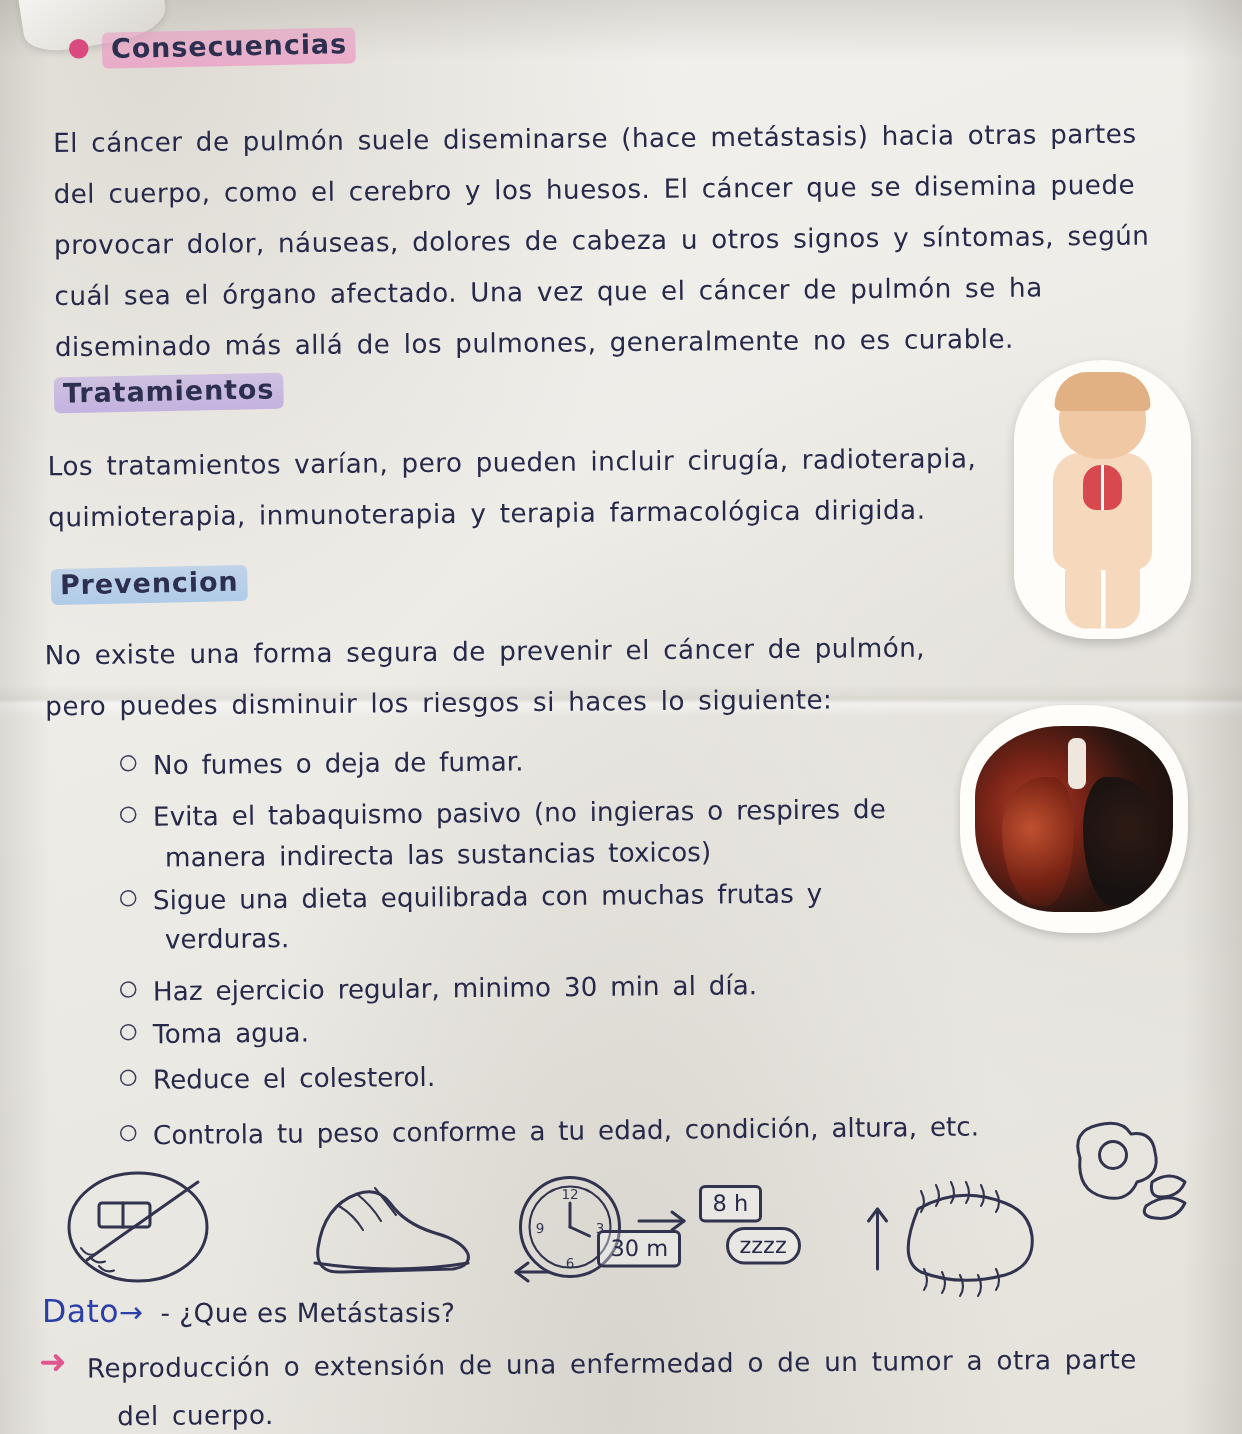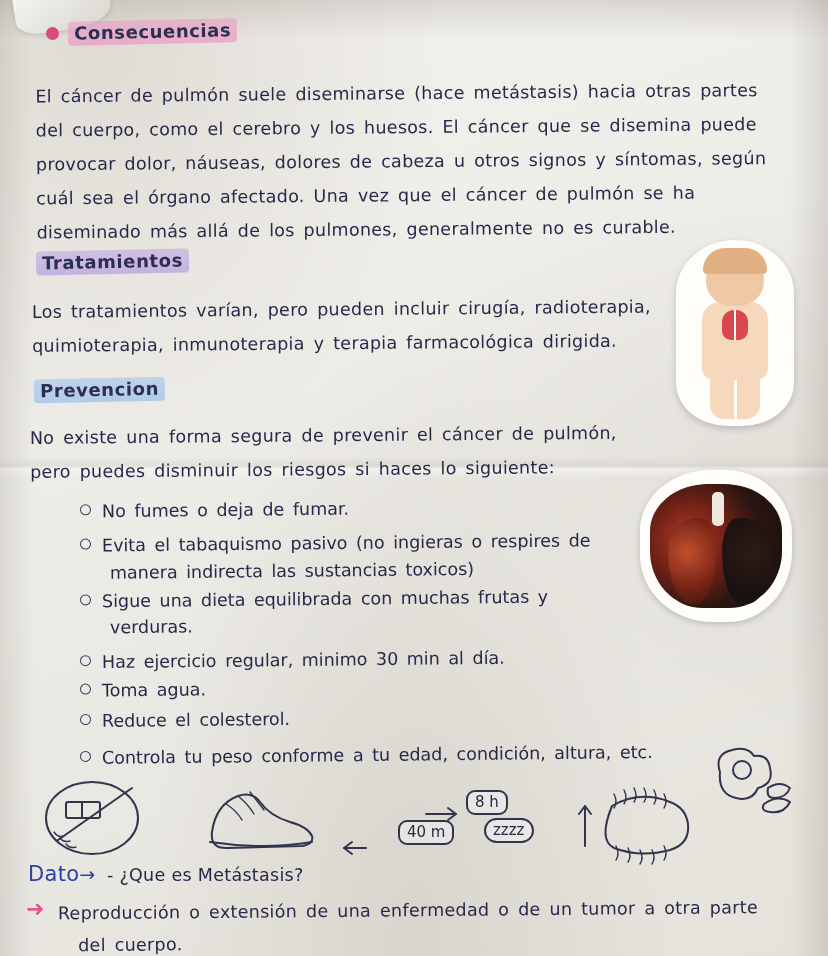--- a/index.html
+++ b/index.html
@@ -165,21 +165,21 @@
   }
 
   
   .doodle { position: absolute; }
   .ink { stroke: #32344f; fill: none; stroke-width: 2; stroke-linecap: round; stroke-linejoin: round; }
   .ink-thin { stroke: #32344f; fill: none; stroke-width: 1.4; stroke-linecap: round; }
 
   .label-box {
     position: absolute;
     border: 2px solid #32344f;
-    border-radius: 9px;
+    border-radius: 4px;
     background: rgba(255,255,255,0.35);
     font-size: 15px;
     color: #27294a;
     padding: 1px 7px 2px 7px;
     white-space: nowrap;
   }
 </style>
 </head>
 <body>
 
@@ -295,30 +295,42 @@
   </div>
 
   <div class="doodle" style="left:196px; top:776px;">
     <svg width="130" height="84" viewBox="0 0 130 84">
       <path class="ink" d="M16 56 q4 -28 26 -36 q14 -5 22 6 q10 14 30 20 q18 5 22 14 q2 8 -10 10 l-74 2 q-18 1 -16 -16 z"></path>
       <path class="ink-thin" d="M30 28 q10 6 16 16 M42 20 q10 8 16 18 M54 16 q8 10 14 18"></path>
       <path class="ink" d="M14 66 q54 8 102 0"></path>
     </svg>
   </div>
 
+  <div class="doodle" style="left:340px; top:778px;">
+    <svg width="80" height="80" viewBox="0 0 80 80">
+      <circle class="ink" cx="40" cy="40" r="33"></circle>
+      <circle class="ink-thin" cx="40" cy="40" r="27"></circle>
+      <text x="40" y="21" font-family="DejaVu Sans, sans-serif" font-size="9" fill="#32344f" text-anchor="middle">12</text>
+      <text x="60" y="44" font-family="DejaVu Sans, sans-serif" font-size="9" fill="#32344f" text-anchor="middle">3</text>
+      <text x="40" y="67" font-family="DejaVu Sans, sans-serif" font-size="9" fill="#32344f" text-anchor="middle">6</text>
+      <text x="20" y="44" font-family="DejaVu Sans, sans-serif" font-size="9" fill="#32344f" text-anchor="middle">9</text>
+      <line class="ink" x1="40" y1="40" x2="40" y2="24"></line>
+      <line class="ink" x1="40" y1="40" x2="53" y2="46"></line>
+    </svg>
+  </div>
 
   <div class="doodle" style="left:424px; top:804px;">
     <svg width="40" height="20" viewBox="0 0 40 20">
       <line class="ink" x1="2" y1="10" x2="32" y2="10"></line>
       <path class="ink" d="M24 4 l8 6 l-8 6"></path>
     </svg>
   </div>
 
   <div class="label-box" style="left:466px; top:790px;">8 h</div>
-  <div class="label-box" style="left:398px; top:820px;">40 m</div>
+  <div class="label-box" style="left:398px; top:820px;">30 m</div>
   <div class="label-box" style="left:484px; top:818px; border-radius:14px;">zzzz</div>
 
   <div class="doodle" style="left:338px; top:838px;">
     <svg width="30" height="20" viewBox="0 0 30 20">
       <line class="ink" x1="28" y1="10" x2="6" y2="10"></line>
       <path class="ink" d="M14 4 l-8 6 l8 6"></path>
     </svg>
   </div>
 
   <div class="doodle" style="left:584px; top:778px;">

